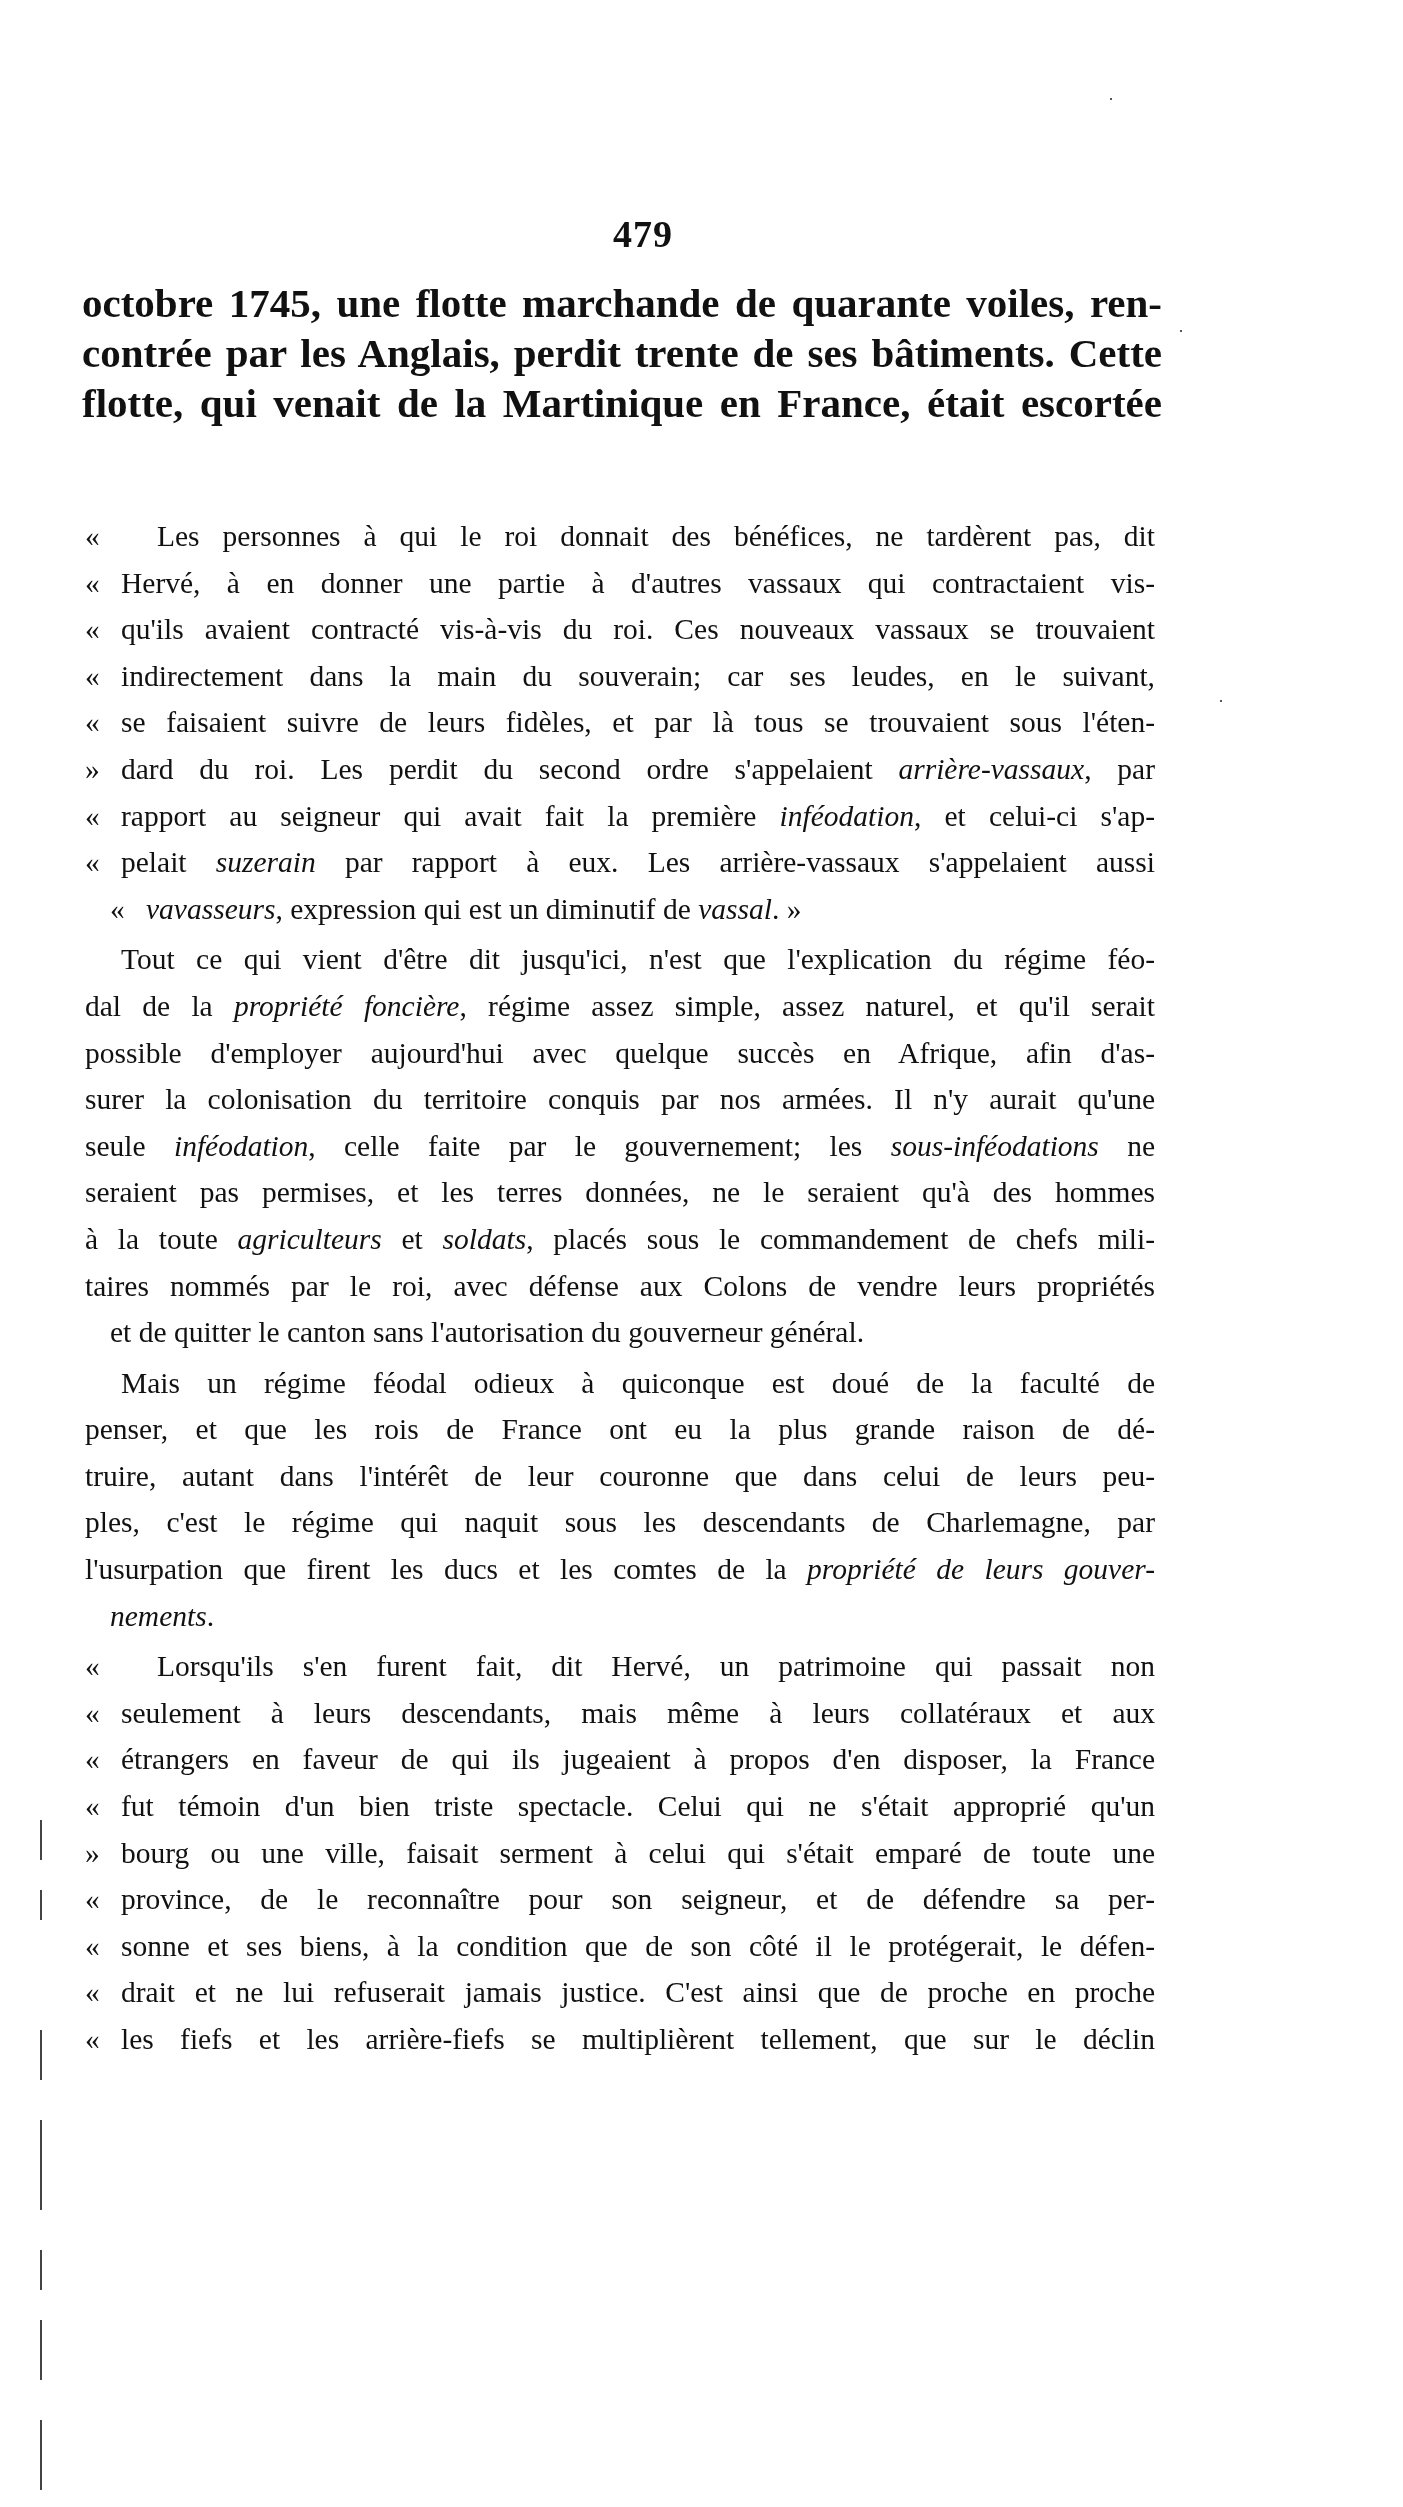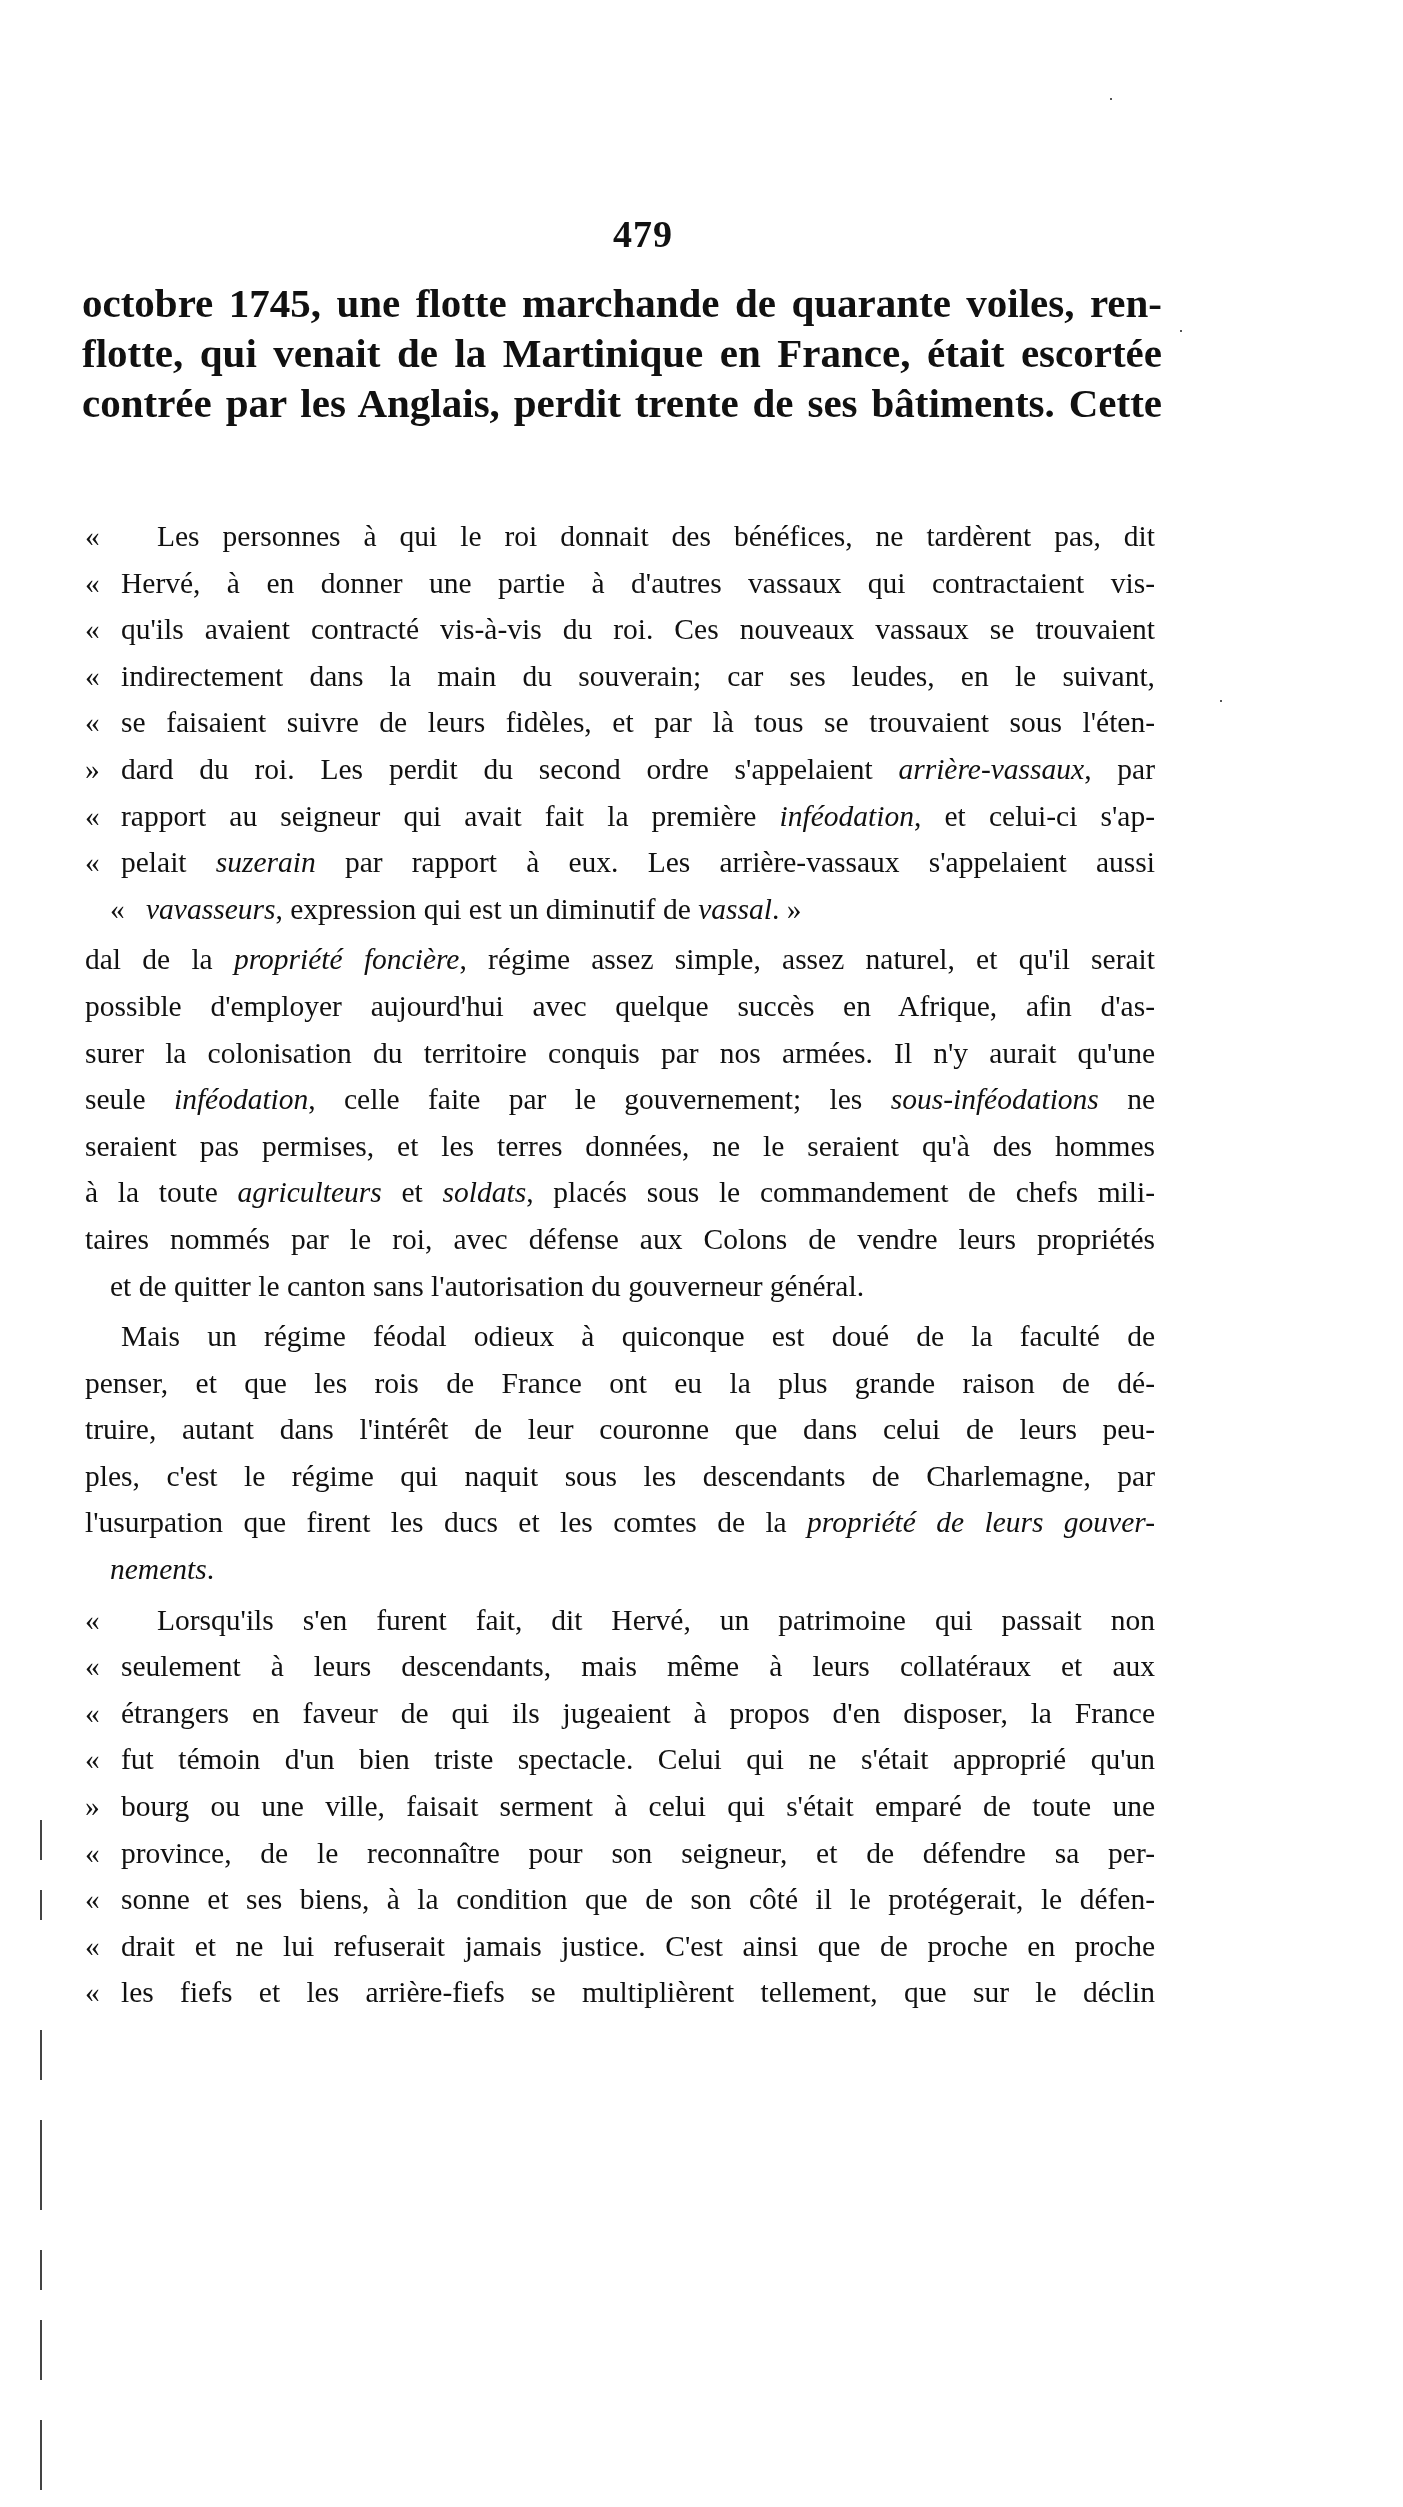--- a/index.html
+++ b/index.html
@@ -23,37 +23,38 @@
   .speck { position: absolute; width: 2px; height: 2px; background: #555; }
 </style>
 </head>
 <body>
 
 <div class="page">
   <div class="page-number">479</div>
 
   <div class="lead">
     <span class="line">octobre 1745, une flotte marchande de quarante voiles, ren-</span>
+    <span class="line">contrée par les Anglais, perdit trente de ses bâtiments. Cette</span>
     <span class="line">flotte, qui venait de la Martinique en France, était escortée</span>
-    <span class="line">contrée par les Anglais, perdit trente de ses bâtiments. Cette</span>
   </div>
 
   <div class="body-text" id="body-text">
       <div class="para">
         <span class="line"><span class="q" style="width: 72px; text-align: right; padding-right: 0px;">«&nbsp;</span><span>Les personnes à qui le roi donnait des bénéfices, ne tardèrent pas, dit</span></span>
         <span class="line"><span class="q">«</span><span>Hervé, à en donner une partie à d'autres vassaux qui contractaient vis-</span></span>
         <span class="line"><span class="q">«</span><span>qu'ils avaient contracté vis-à-vis du roi. Ces nouveaux vassaux se trouvaient</span></span>
         <span class="line"><span class="q">«</span><span>indirectement dans la main du souverain; car ses leudes, en le suivant,</span></span>
         <span class="line"><span class="q">«</span><span>se faisaient suivre de leurs fidèles, et par là tous se trouvaient sous l'éten-</span></span>
         <span class="line"><span class="q">»</span><span>dard du roi. Les perdit du second ordre s'appelaient </span><span class="seg-i">arrière-vassaux</span><span>, par</span></span>
         <span class="line"><span class="q">«</span><span>rapport au seigneur qui avait fait la première </span><span class="seg-i">inféodation</span><span>, et celui-ci s'ap-</span></span>
         <span class="line"><span class="q">«</span><span>pelait </span><span class="seg-i">suzerain</span><span> par rapport à eux. Les arrière-vassaux s'appelaient aussi</span></span>
         <span class="line last"><span class="q">«</span><span class="seg-i">vavasseurs</span><span>, expression qui est un diminutif de </span><span class="seg-i">vassal</span><span>. »</span></span>
       </div>
       <div class="para">
+        <span class="line indent"><span>Tout ce qui vient d'être dit jusqu'ici, n'est que l'explication du régime féo-</span></span>
         <span class="line"><span>dal de la </span><span class="seg-i">propriété foncière</span><span>, régime assez simple, assez naturel, et qu'il serait</span></span>
         <span class="line"><span>possible d'employer aujourd'hui avec quelque succès en Afrique, afin d'as-</span></span>
         <span class="line"><span>surer la colonisation du territoire conquis par nos armées. Il n'y aurait qu'une</span></span>
         <span class="line"><span>seule </span><span class="seg-i">inféodation</span><span>, celle faite par le gouvernement; les </span><span class="seg-i">sous-inféodations</span><span> ne</span></span>
         <span class="line"><span>seraient pas permises, et les terres données, ne le seraient qu'à des hommes</span></span>
         <span class="line"><span>à la toute </span><span class="seg-i">agriculteurs</span><span> et </span><span class="seg-i">soldats</span><span>, placés sous le commandement de chefs mili-</span></span>
         <span class="line"><span>taires nommés par le roi, avec défense aux Colons de vendre leurs propriétés</span></span>
         <span class="line last"><span>et de quitter le canton sans l'autorisation du gouverneur général.</span></span>
       </div>
       <div class="para">

